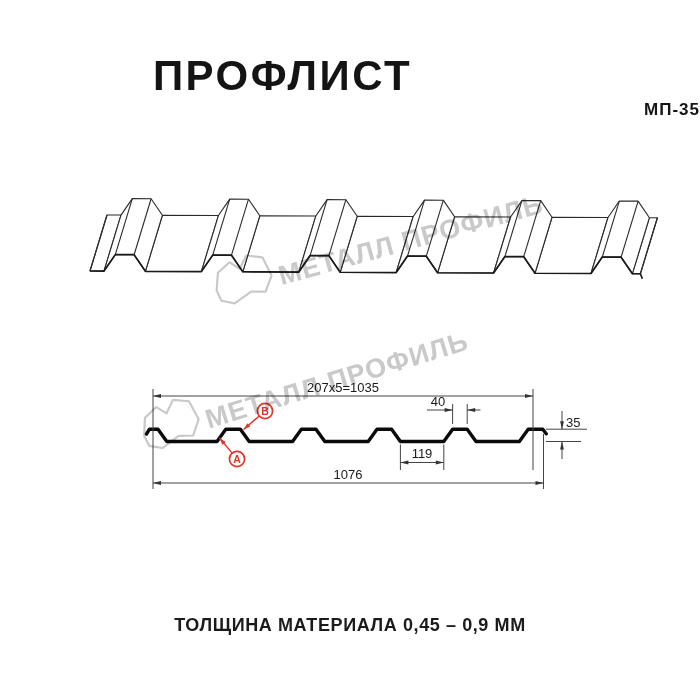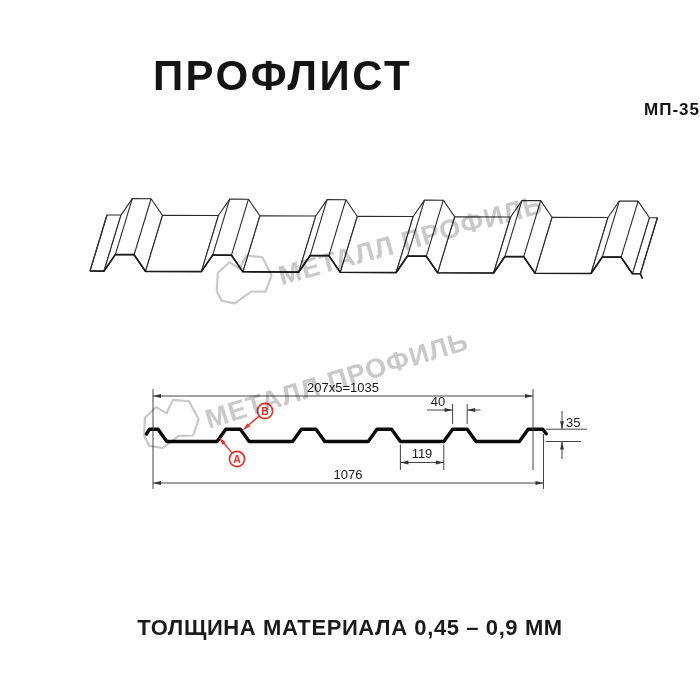--- a/index.html
+++ b/index.html
@@ -3,21 +3,21 @@
 <meta charset="utf-8">
 <style>
   html,body{margin:0;padding:0;background:#fff;}
   #page{position:relative;width:700px;height:700px;background:#ffffff;overflow:hidden;
         font-family:"Liberation Sans",sans-serif;}
   .title{position:absolute;top:52px;left:0;width:565px;text-align:center;
          font-size:42px;font-weight:bold;letter-spacing:2.5px;color:#141414;}
   .subtitle{position:absolute;top:100px;left:0;width:700px;text-align:right;
          font-size:17px;font-weight:bold;letter-spacing:1px;color:#141414;}
   .footer{position:absolute;top:615px;left:0;width:700px;text-align:center;
-         font-size:22px;font-weight:bold;letter-spacing:0.6px;color:#1b1b1b;}
+         font-size:18px;font-weight:bold;letter-spacing:0.6px;color:#1b1b1b;}
   svg{position:absolute;left:0;top:0;}
   .wm{mix-blend-mode:multiply;}
   .wm text{font-family:"Liberation Sans",sans-serif;font-weight:bold;font-size:27px;letter-spacing:1px;}
   .dimtxt{font-family:"Liberation Sans",sans-serif;font-size:13px;fill:#1a1a1a;}
   .redtxt{font-family:"Liberation Sans",sans-serif;font-size:10.5px;font-weight:bold;}
 </style>
 </head>
 <body>
 
 <div id="page">

